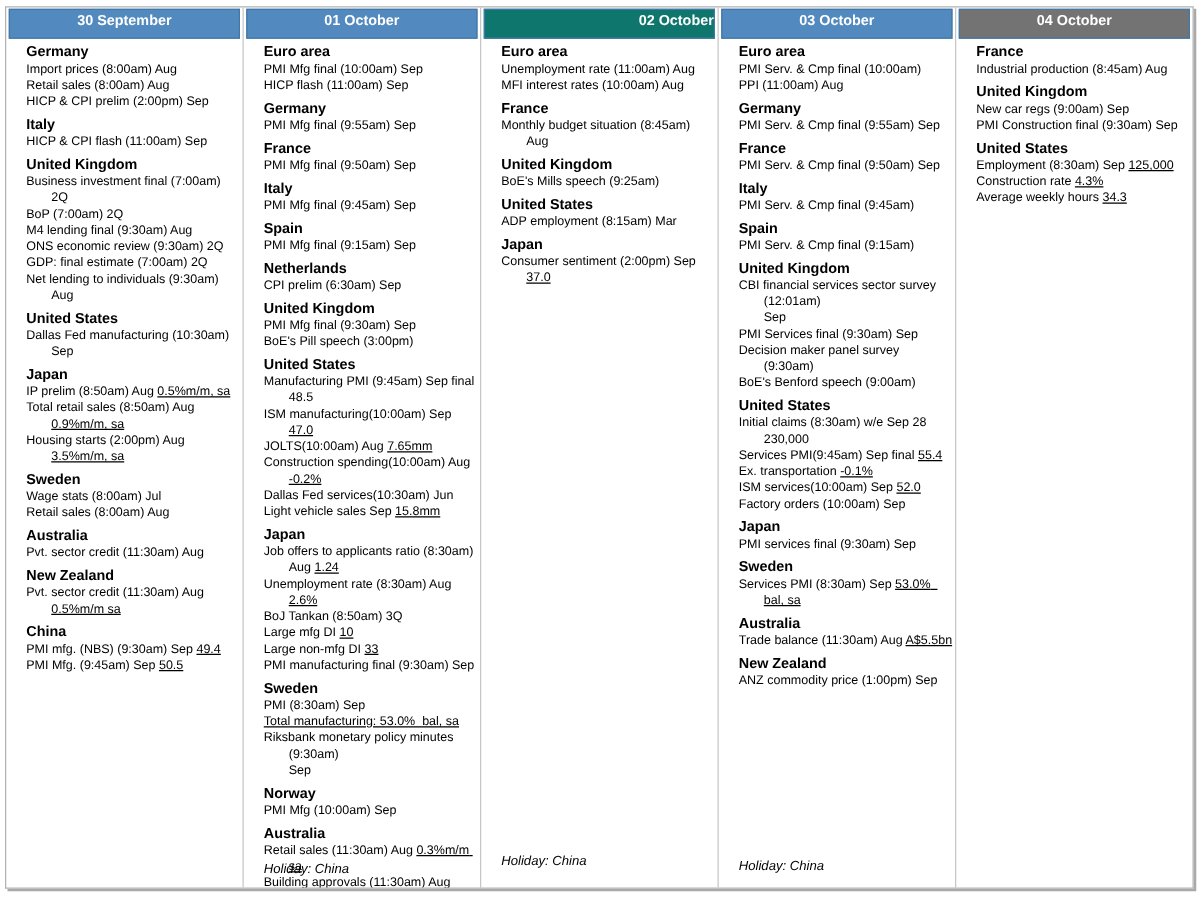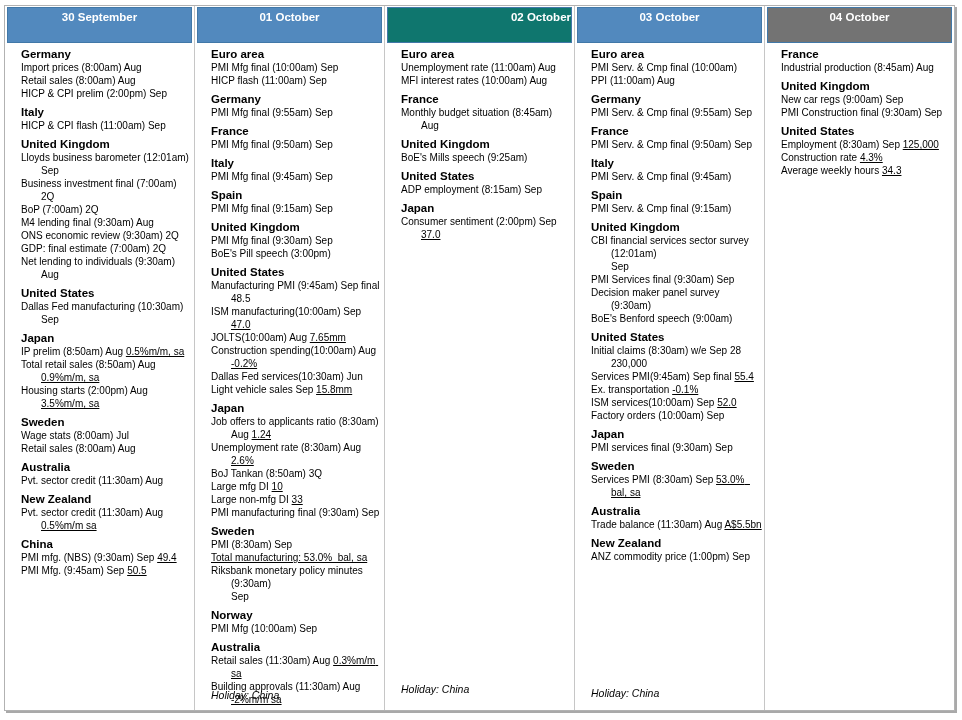--- a/index.html
+++ b/index.html
@@ -25,21 +25,21 @@
   .col {
     flex: 1 1 0;
     display: flex;
     flex-direction: column;
     border-right: 1px solid #c6c6c6;
     min-width: 0;
     position: relative;
   }
   .col:last-child { border-right: none; }
   .hdr {
-    height: 36px;
+    height: 24px;
     margin: 1px 2px 0 2px;
     background: #5289BE;
     border: 1px solid #4178A8;
     color: #ffffff;
     font-size: 11.5px;
     font-weight: bold;
     text-align: center;
     line-height: 18px;
     box-sizing: border-box;
     flex: 0 0 auto;
@@ -97,21 +97,20 @@
           <div class="entry"><span class="txt">Import prices (8:00am) Aug</span></div>
           <div class="entry"><span class="txt">Retail sales (8:00am) Aug</span></div>
           <div class="entry"><span class="txt">HICP &amp; CPI prelim (2:00pm) Sep</span></div>
         </div>
         <div class="section">
           <div class="country">Italy</div>
           <div class="entry"><span class="txt">HICP &amp; CPI flash (11:00am) Sep</span></div>
         </div>
         <div class="section">
           <div class="country">United Kingdom</div>
-          <div class="entry"><span class="txt">Lloyds business barometer (12:01am) Sep</span></div>
           <div class="entry"><span class="txt">Business investment final (7:00am) 2Q</span></div>
           <div class="entry"><span class="txt">BoP (7:00am) 2Q</span></div>
           <div class="entry"><span class="txt">M4 lending final (9:30am) Aug</span></div>
           <div class="entry"><span class="txt">ONS economic review (9:30am) 2Q</span></div>
           <div class="entry"><span class="txt">GDP: final estimate (7:00am) 2Q</span></div>
           <div class="entry"><span class="txt">Net lending to individuals (9:30am) Aug</span></div>
         </div>
         <div class="section">
           <div class="country">United States</div>
           <div class="entry"><span class="txt">Dallas Fed manufacturing (10:30am) Sep</span></div>
@@ -158,20 +157,24 @@
           <div class="country">France</div>
           <div class="entry"><span class="txt">PMI Mfg final (9:50am) Sep</span></div>
         </div>
         <div class="section">
           <div class="country">Italy</div>
           <div class="entry"><span class="txt">PMI Mfg final (9:45am) Sep</span></div>
         </div>
         <div class="section">
           <div class="country">Spain</div>
           <div class="entry"><span class="txt">PMI Mfg final (9:15am) Sep</span></div>
+        </div>
+        <div class="section">
+          <div class="country">Netherlands</div>
+          <div class="entry"><span class="txt">CPI prelim (6:30am) Sep</span></div>
         </div>
         <div class="section">
           <div class="country">United Kingdom</div>
           <div class="entry"><span class="txt">PMI Mfg final (9:30am) Sep</span></div>
           <div class="entry"><span class="txt">BoE's Pill speech (3:00pm)</span></div>
         </div>
         <div class="section">
           <div class="country">United States</div>
           <div class="entry"><span class="txt">Manufacturing PMI (9:45am) Sep final 48.5</span></div>
           <div class="entry"><span class="txt">ISM manufacturing(10:00am) Sep </span><span class="val">47.0</span></div>
@@ -223,21 +226,21 @@
         <div class="section">
           <div class="country">France</div>
           <div class="entry"><span class="txt">Monthly budget situation (8:45am) Aug</span></div>
         </div>
         <div class="section">
           <div class="country">United Kingdom</div>
           <div class="entry"><span class="txt">BoE's Mills speech (9:25am)</span></div>
         </div>
         <div class="section">
           <div class="country">United States</div>
-          <div class="entry"><span class="txt">ADP employment (8:15am) Sep</span></div>
+          <div class="entry"><span class="txt">ADP employment (8:15am) Mar</span></div>
         </div>
         <div class="section">
           <div class="country">Japan</div>
           <div class="entry"><span class="txt">Consumer sentiment (2:00pm) Sep </span><span class="val">37.0</span></div>
         </div>
         <div class="holiday">Holiday: China</div>
       </div>
     </div>
     <div class="col">
       <div class="hdr" style="background: rgb(82, 137, 190); border-color: rgb(65, 120, 168);">03 October</div>

